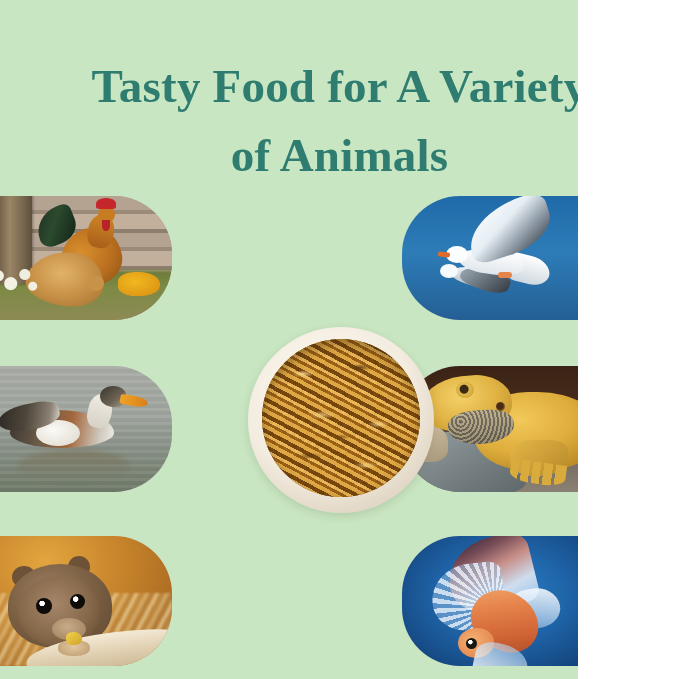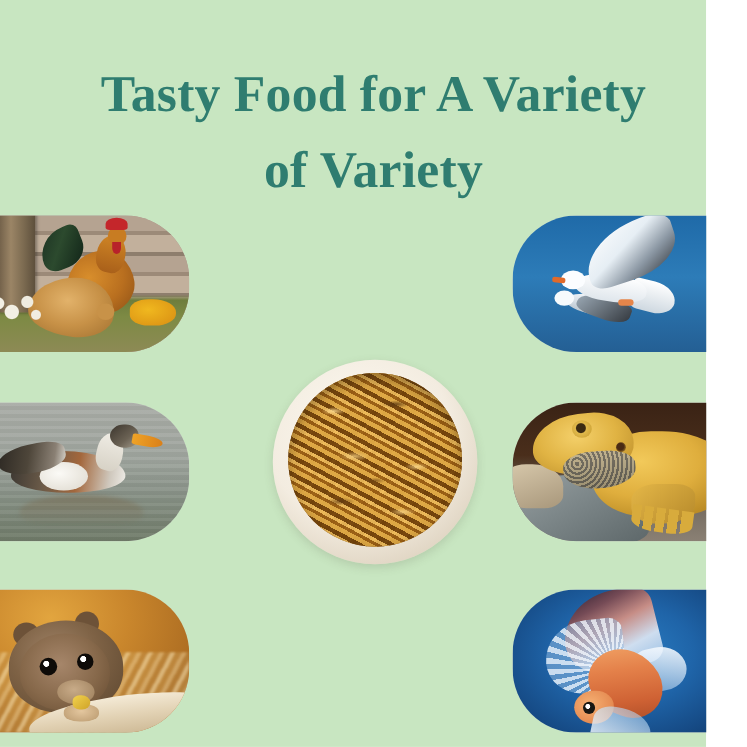--- a/index.html
+++ b/index.html
@@ -2,21 +2,21 @@
 <html><head>
 <meta charset="utf-8">
 <style>
   html, body {
     margin: 0;
     padding: 0;
     background: #ffffff;
   }
   #poster {
     position: relative;
-    width: 642px;
+    width: 578px;
     height: 679px;
     overflow: hidden;
     font-family: "Liberation Serif", serif;
   }
   .bg {
     position: absolute;
     inset: 0;
     background: #c8e6c1;
   }
 
@@ -463,21 +463,21 @@
   }
 </style>
 </head>
 <body>
 
 <div id="poster">
   <div class="bg"></div>
 
   <div class="title-block">
     <span class="title-line">Tasty Food for A Variety</span>
-    <span class="title-line">of Variety</span>
+    <span class="title-line">of Animals</span>
   </div>
 
   <div class="tile tile-left row1">
     <div class="photo ph-chicken">
       <div class="ch-post"></div>
       <div class="ch-tail"></div>
       <div class="ch-rooster-body"></div>
       <div class="ch-rooster-neck"></div>
       <div class="ch-rooster-head"></div>
       <div class="ch-comb"></div>

